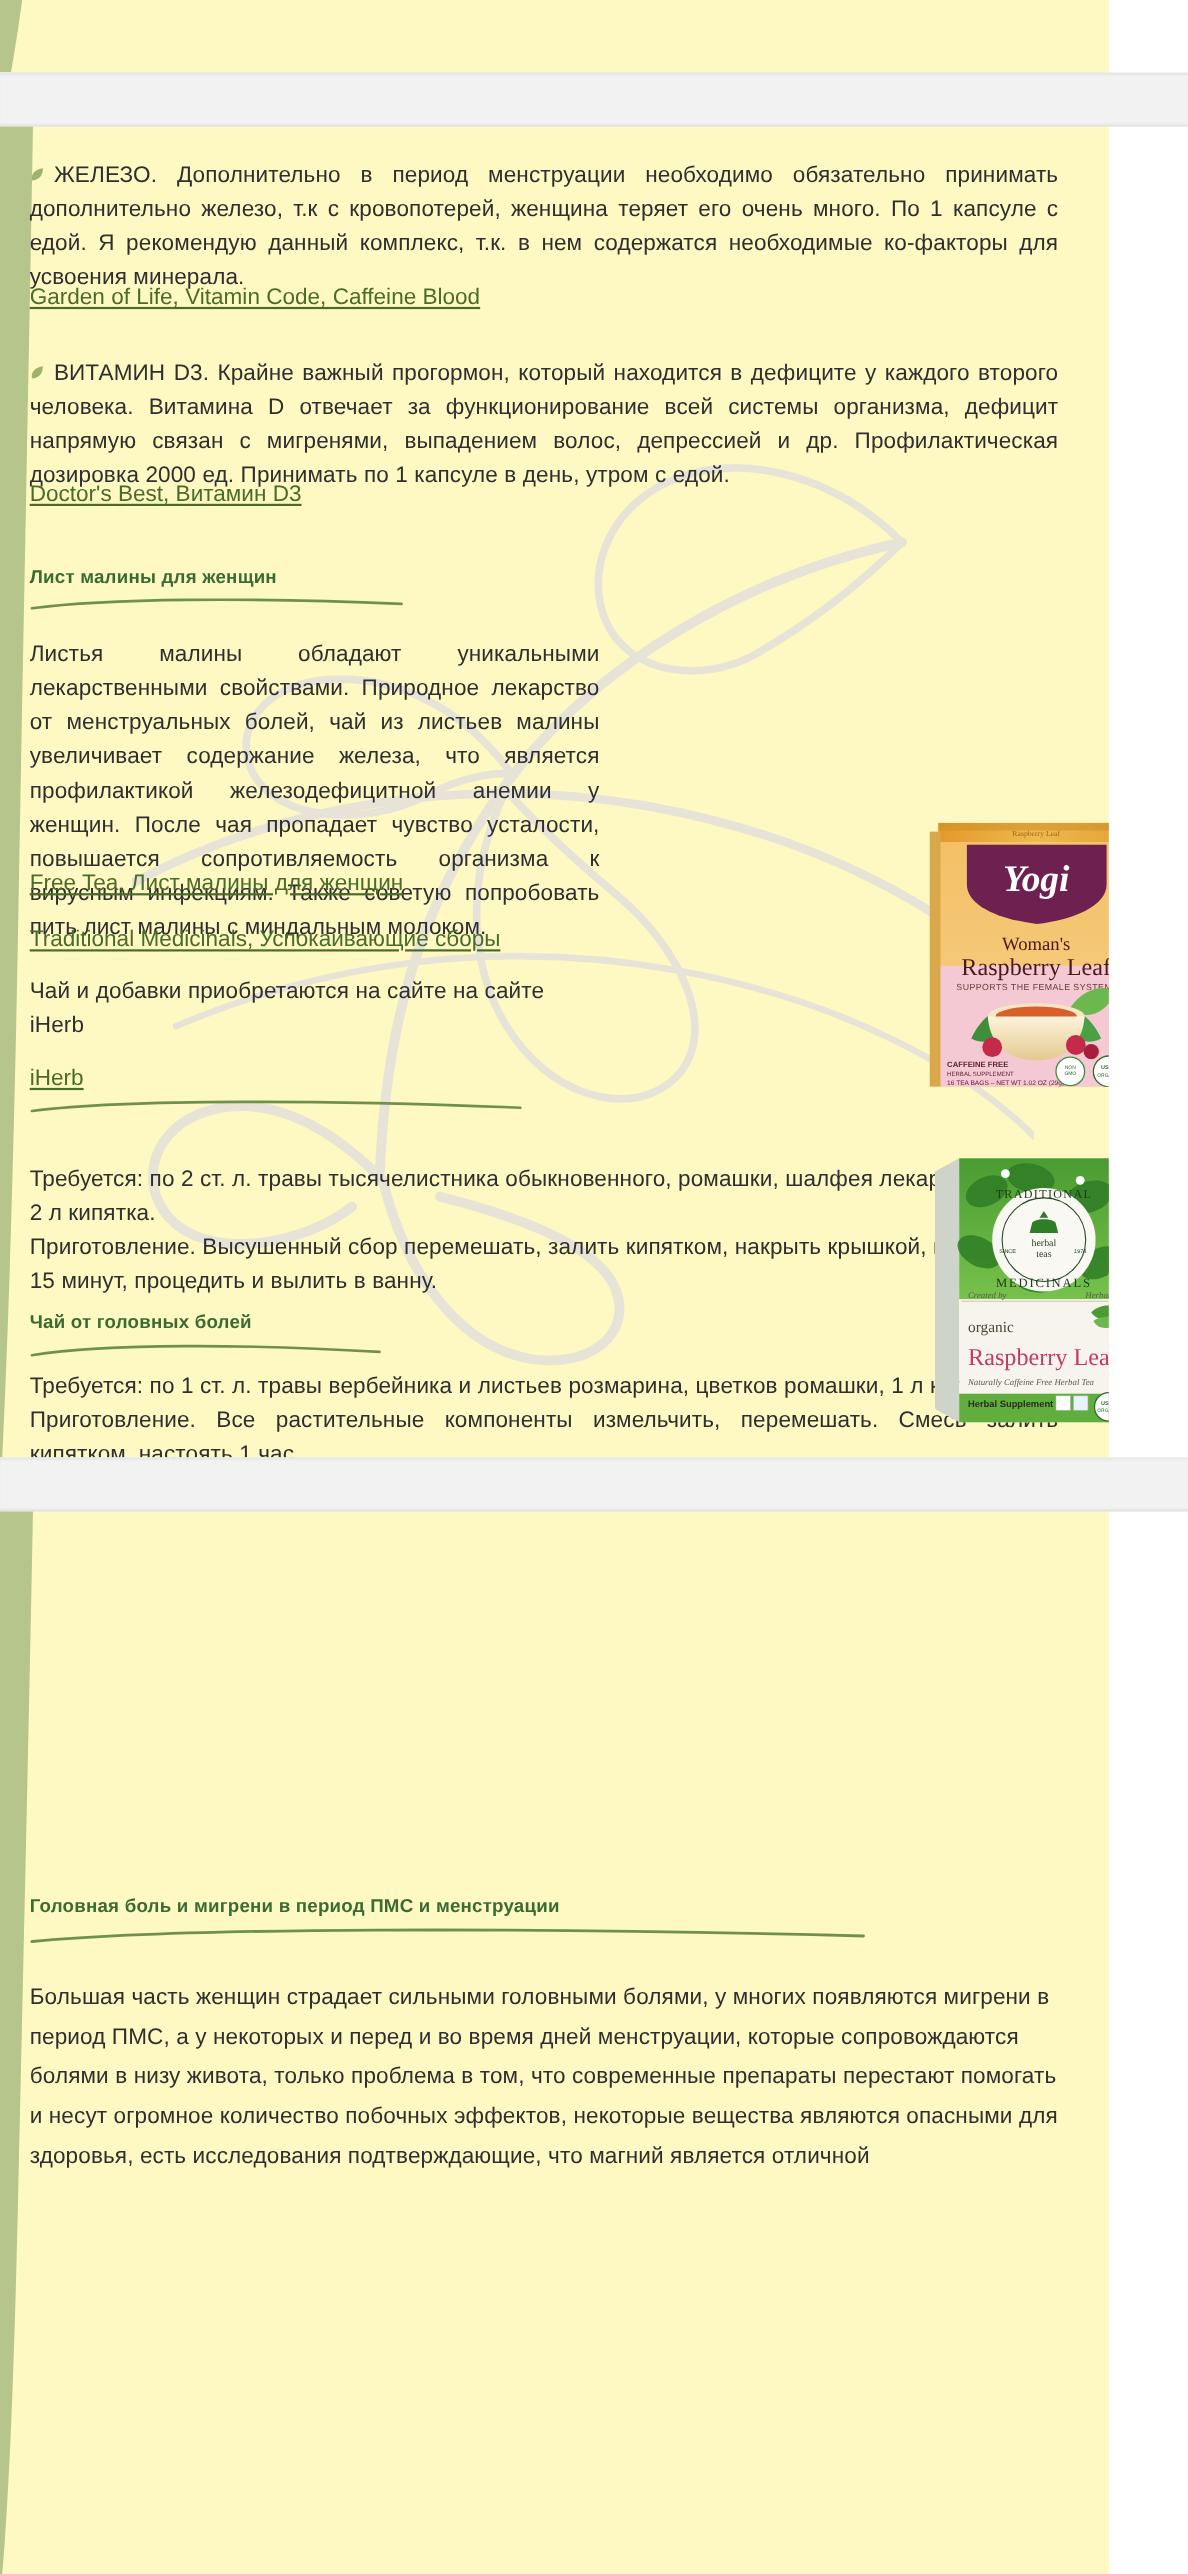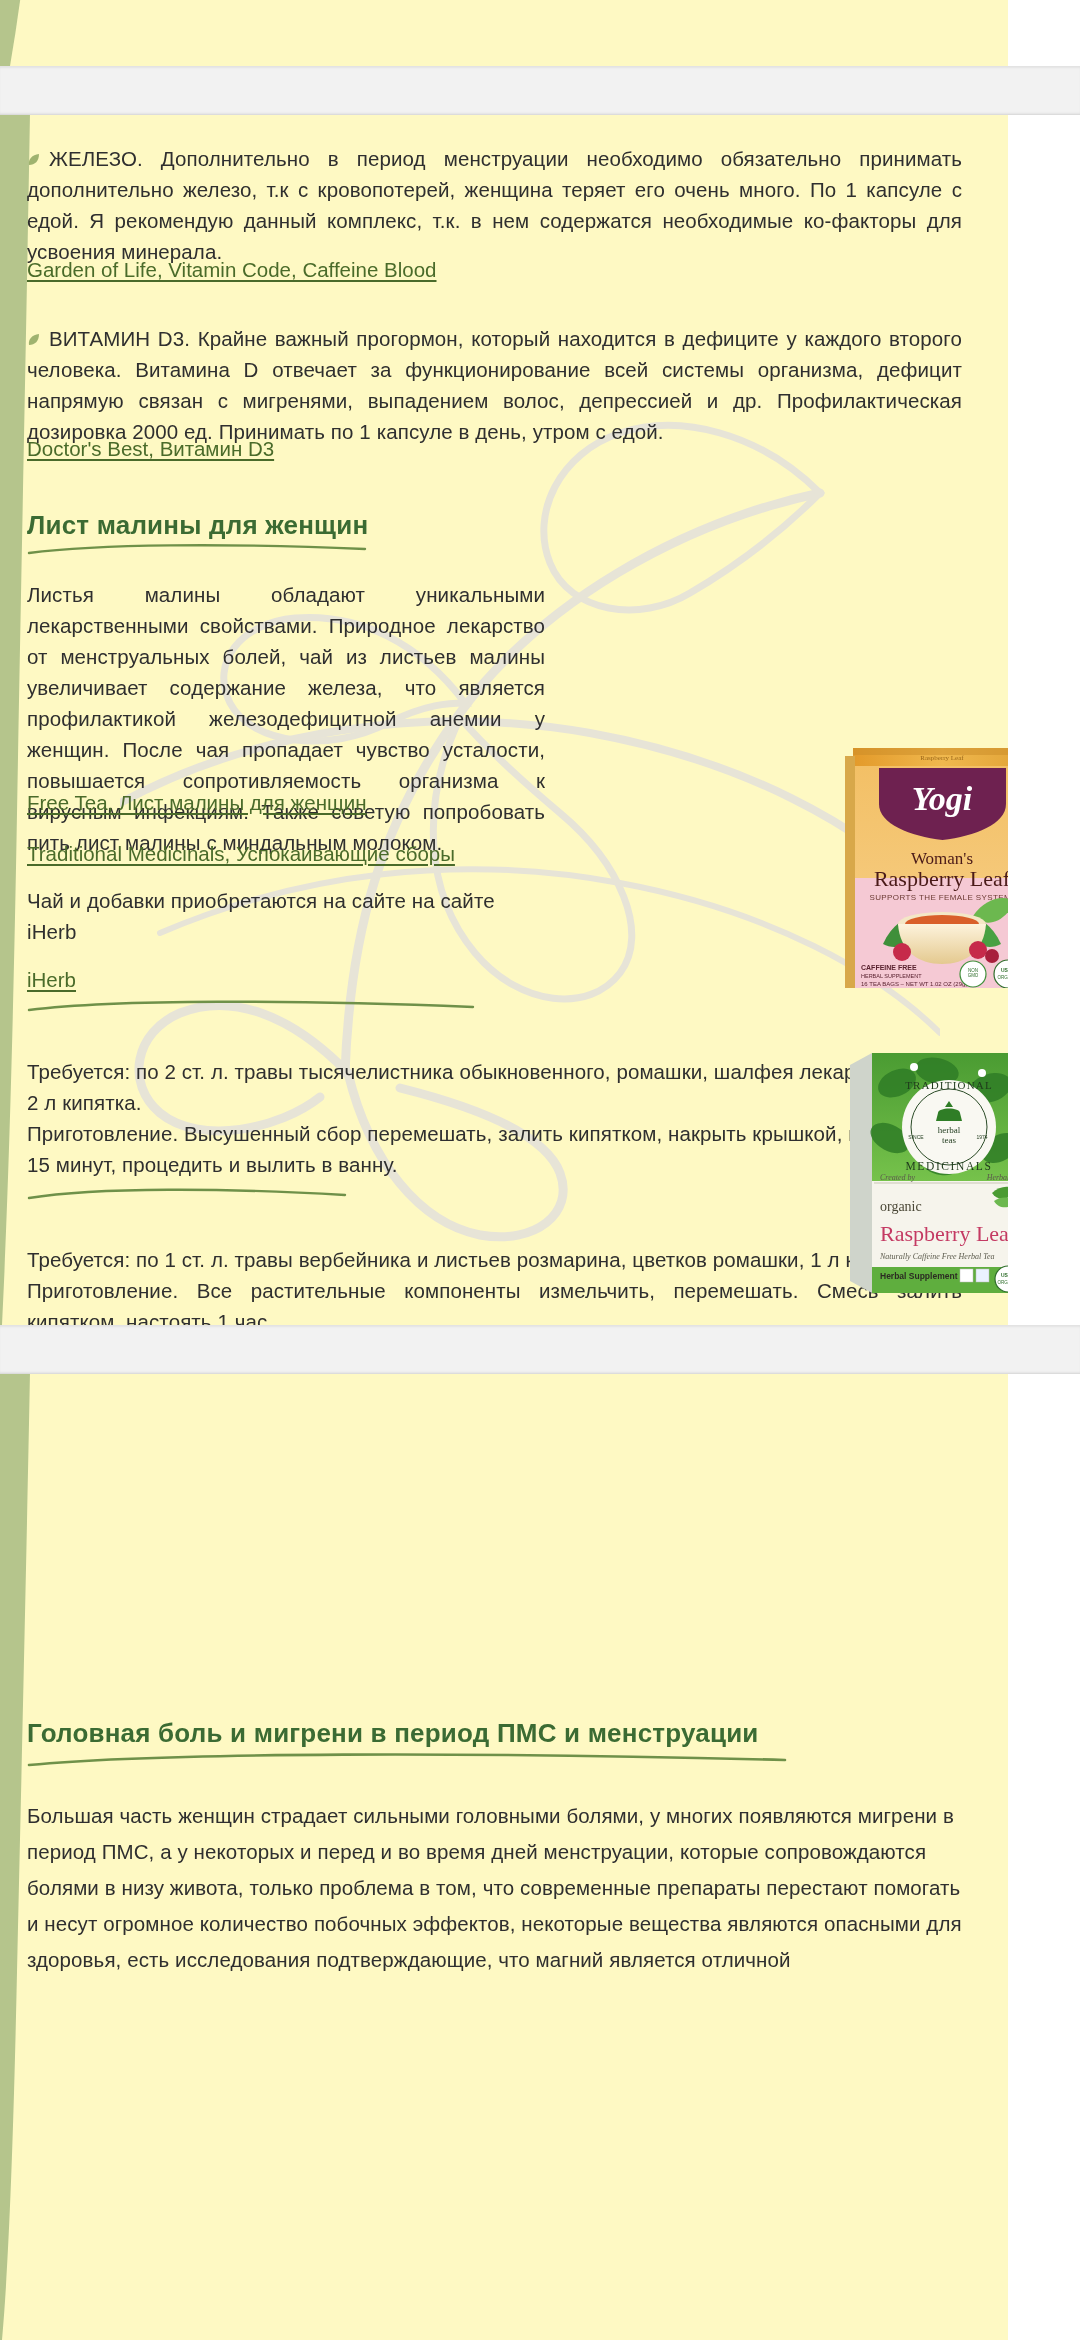--- a/index.html
+++ b/index.html
@@ -70,21 +70,21 @@
     font-size:20.5px;
     line-height:30px;
     text-decoration:underline;
     text-underline-offset:3px;
     cursor:pointer;
   }
 
   .heading-wrap{position:absolute;}
   .heading{
     color:#3b6b33;
-    font-size:26px;
+    font-size:17px;
     font-weight:bold;
     line-height:34px;
     letter-spacing:0.2px;
     white-space:nowrap;
   }
   .swoosh{display:block;margin-top:1px;}
   .swoosh svg{display:block;}
 
   
   .product{position:absolute;z-index:6;}
@@ -171,20 +171,21 @@
           <svg width="448" height="14" viewBox="0 0 448 14">
             <path d="M2,12 C90,1 270,2 446,9" stroke="#6f9149" stroke-width="2.4" fill="none" stroke-linecap="round"></path>
           </svg>
         </span>
       </div>
 
       <div class="para left" style="left:27px;top:943px;width:935px;">Требуется: по 2 ст. л. травы тысячелистника обыкновенного, ромашки, шалфея лекарственного, 2 л кипятка.</div>
       <div class="para left" style="left:27px;top:1005px;width:935px;">Приготовление. Высушенный сбор перемешать, залить кипятком, накрыть крышкой, настаивать 15 минут, процедить и вылить в ванну.</div>
 
       <div class="heading-wrap" style="left:27px;top:1072px;">
+        <div class="heading">Чай от головных болей</div>
         <span class="swoosh">
           <svg width="320" height="14" viewBox="0 0 320 14">
             <path d="M2,12 C70,1 200,2 318,9" stroke="#6f9149" stroke-width="2.4" fill="none" stroke-linecap="round"></path>
           </svg>
         </span>
       </div>
 
       <div class="para left" style="left:27px;top:1131px;width:935px;">Требуется: по 1 ст. л. травы вербейника и листьев розмарина, цветков ромашки, 1 л кипятка.</div>
       <div class="para" style="left:27px;top:1162px;width:935px;">Приготовление. Все растительные компоненты измельчить, перемешать. Смесь залить кипятком, настоять 1 час.</div>
 

